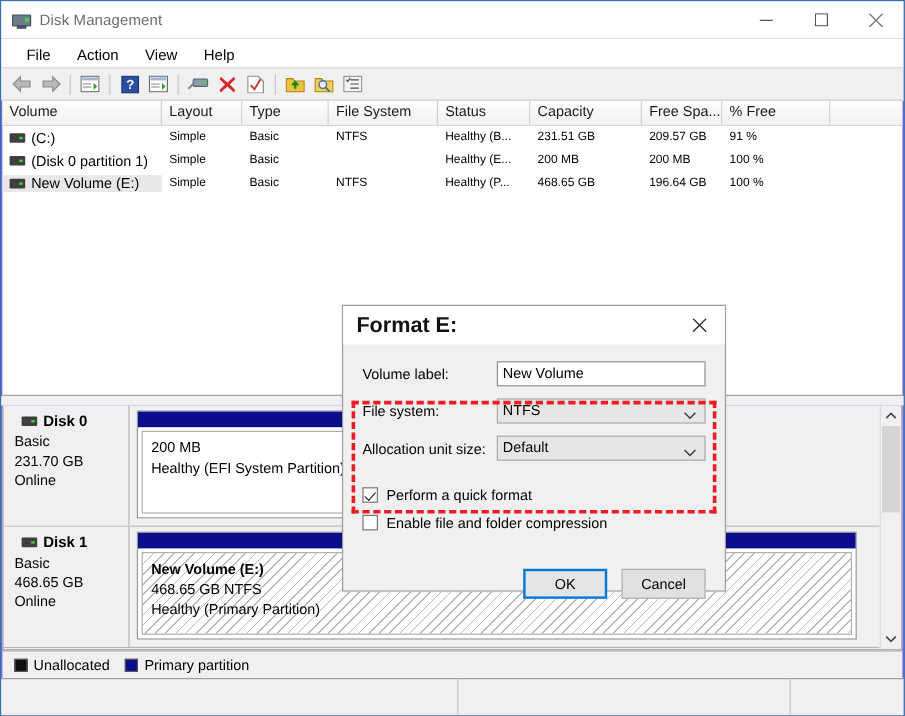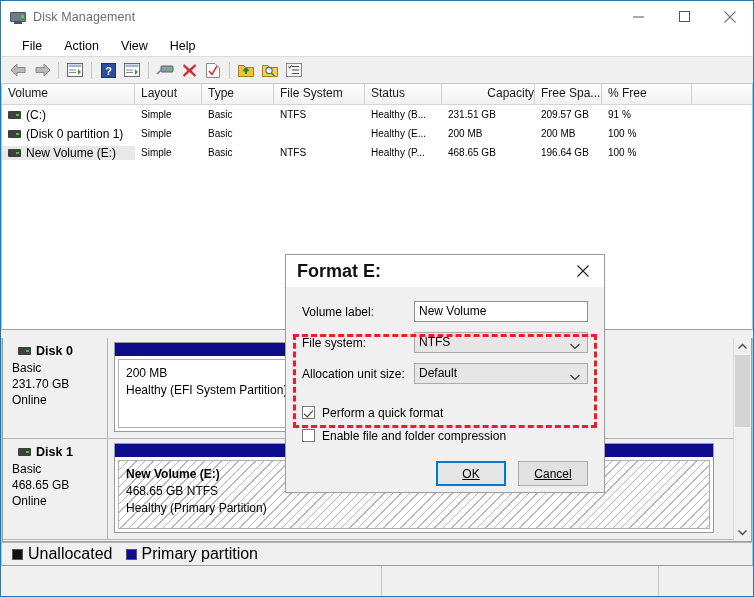--- a/index.html
+++ b/index.html
@@ -5,21 +5,21 @@
   html,body{margin:0;padding:0;}
   body{
     width:754px;height:597px;overflow:hidden;
     font-family:"Liberation Sans",sans-serif;
     font-size:12px;color:#000;
     background:#f0f0f0;
     -webkit-font-smoothing:antialiased;
   }
   .window{
     position:absolute;left:0;top:0;width:754px;height:597px;
-    background:#7dd3fc;
+    background:#8b5cf6;
     border:1px solid #2b79a2;
     box-sizing:border-box;
     display:flex;flex-direction:column;
   }
   
   .titlebar{
     height:31px;flex:0 0 31px;background:#ffffff;
     display:flex;align-items:center;position:relative;
   }
   .title-ico{
@@ -115,21 +115,21 @@
     display:flex;flex-direction:column;justify-content:space-between;align-items:center;
   }
   .sbarrow{width:17px;height:17px;display:flex;align-items:center;justify-content:center;}
   .sbtrack{flex:1 1 auto;width:17px;background:#f0f0f0;}
   .sbthumb{width:15px;height:72px;background:#d4d4d4;margin:0 auto;}
   
   .legend{
     flex:0 0 22px;background:#f0f0f0;display:flex;align-items:center;
     padding-left:10px;border-top:1px solid #b5b5b5;margin:0 1px;
   }
-  .lgitem{display:flex;align-items:center;margin-right:13px;font-size:16px;}
+  .lgitem{display:flex;align-items:center;margin-right:13px;font-size:12px;}
   .swatch{width:11px;height:11px;margin-right:5px;border:1px solid #555;box-sizing:border-box;}
   
   .statusbar{
     flex:0 0 30px;background:#f0f0f0;display:flex;align-items:stretch;
     border-top:1px solid #9d9d9d;
   }
   .sbseg{height:100%;box-sizing:border-box;}
   .sbseg.a{flex:1 1 auto;border-right:1px solid #c4c4c4;}
   .sbseg.b{width:277px;flex:0 0 277px;border-right:1px solid #c4c4c4;}
   .sbseg.c{width:94px;flex:0 0 94px;}
@@ -162,21 +162,21 @@
   .cbrow{display:flex;align-items:center;height:23px;padding-left:16px;}
   .cbox{
     width:13px;height:13px;flex:0 0 13px;background:#fff;border:1px solid #767676;
     box-sizing:border-box;margin-right:7px;position:relative;
   }
   .cbox.on:after{
     content:"";position:absolute;left:3px;top:1px;width:4px;height:8px;
     border:solid #2b2b2b;border-width:0 1.6px 1.6px 0;transform:rotate(42deg);
   }
   .cblabel{font-size:12px;}
-  .btnrow{position:absolute;right:16px;bottom:15px;display:flex;text-decoration:underline;}
+  .btnrow{position:absolute;right:16px;bottom:2px;display:flex;}
   .btn{
     width:70px;height:25px;background:#e1e1e1;border:1px solid #adadad;
     font-size:12px;display:flex;align-items:center;justify-content:center;
     box-sizing:border-box;margin-left:12px;color:#000;
   }
   .btn.focus{border:2px solid #0078d7;background:#e5e5e5;}
   .reddash{
     position:absolute;left:7px;top:38px;width:304px;height:94px;
     border:3px dashed #ee1c25;box-sizing:border-box;pointer-events:none;z-index:5;
   }
@@ -301,21 +301,21 @@
     </div>
   </div>
 
   <div class="listpane">
     <div class="lhead">
       <div class="lh" style="width:133px;flex:0 0 133px;">Volume</div>
       <div class="lh" style="width:67px;flex:0 0 67px;">Layout</div>
       <div class="lh" style="width:72px;flex:0 0 72px;">Type</div>
       <div class="lh" style="width:91px;flex:0 0 91px;">File System</div>
       <div class="lh" style="width:77px;flex:0 0 77px;">Status</div>
-      <div class="lh" style="width:93px;flex:0 0 93px;text-align:right;">Capacity</div>
+      <div class="lh" style="width:93px;flex:0 0 93px;">Capacity</div>
       <div class="lh" style="width:67px;flex:0 0 67px;">Free Spa...</div>
       <div class="lh" style="width:90px;flex:0 0 90px;">% Free</div>
       <div class="lh" style="flex:1 1 auto;border-right:none;"></div>
     </div>
 
     <div class="lrow">
       <div class="volcell" style="width:133px;flex:0 0 133px;">
         <span class="drv"></span>
         <span>(C:)</span>
       </div>

